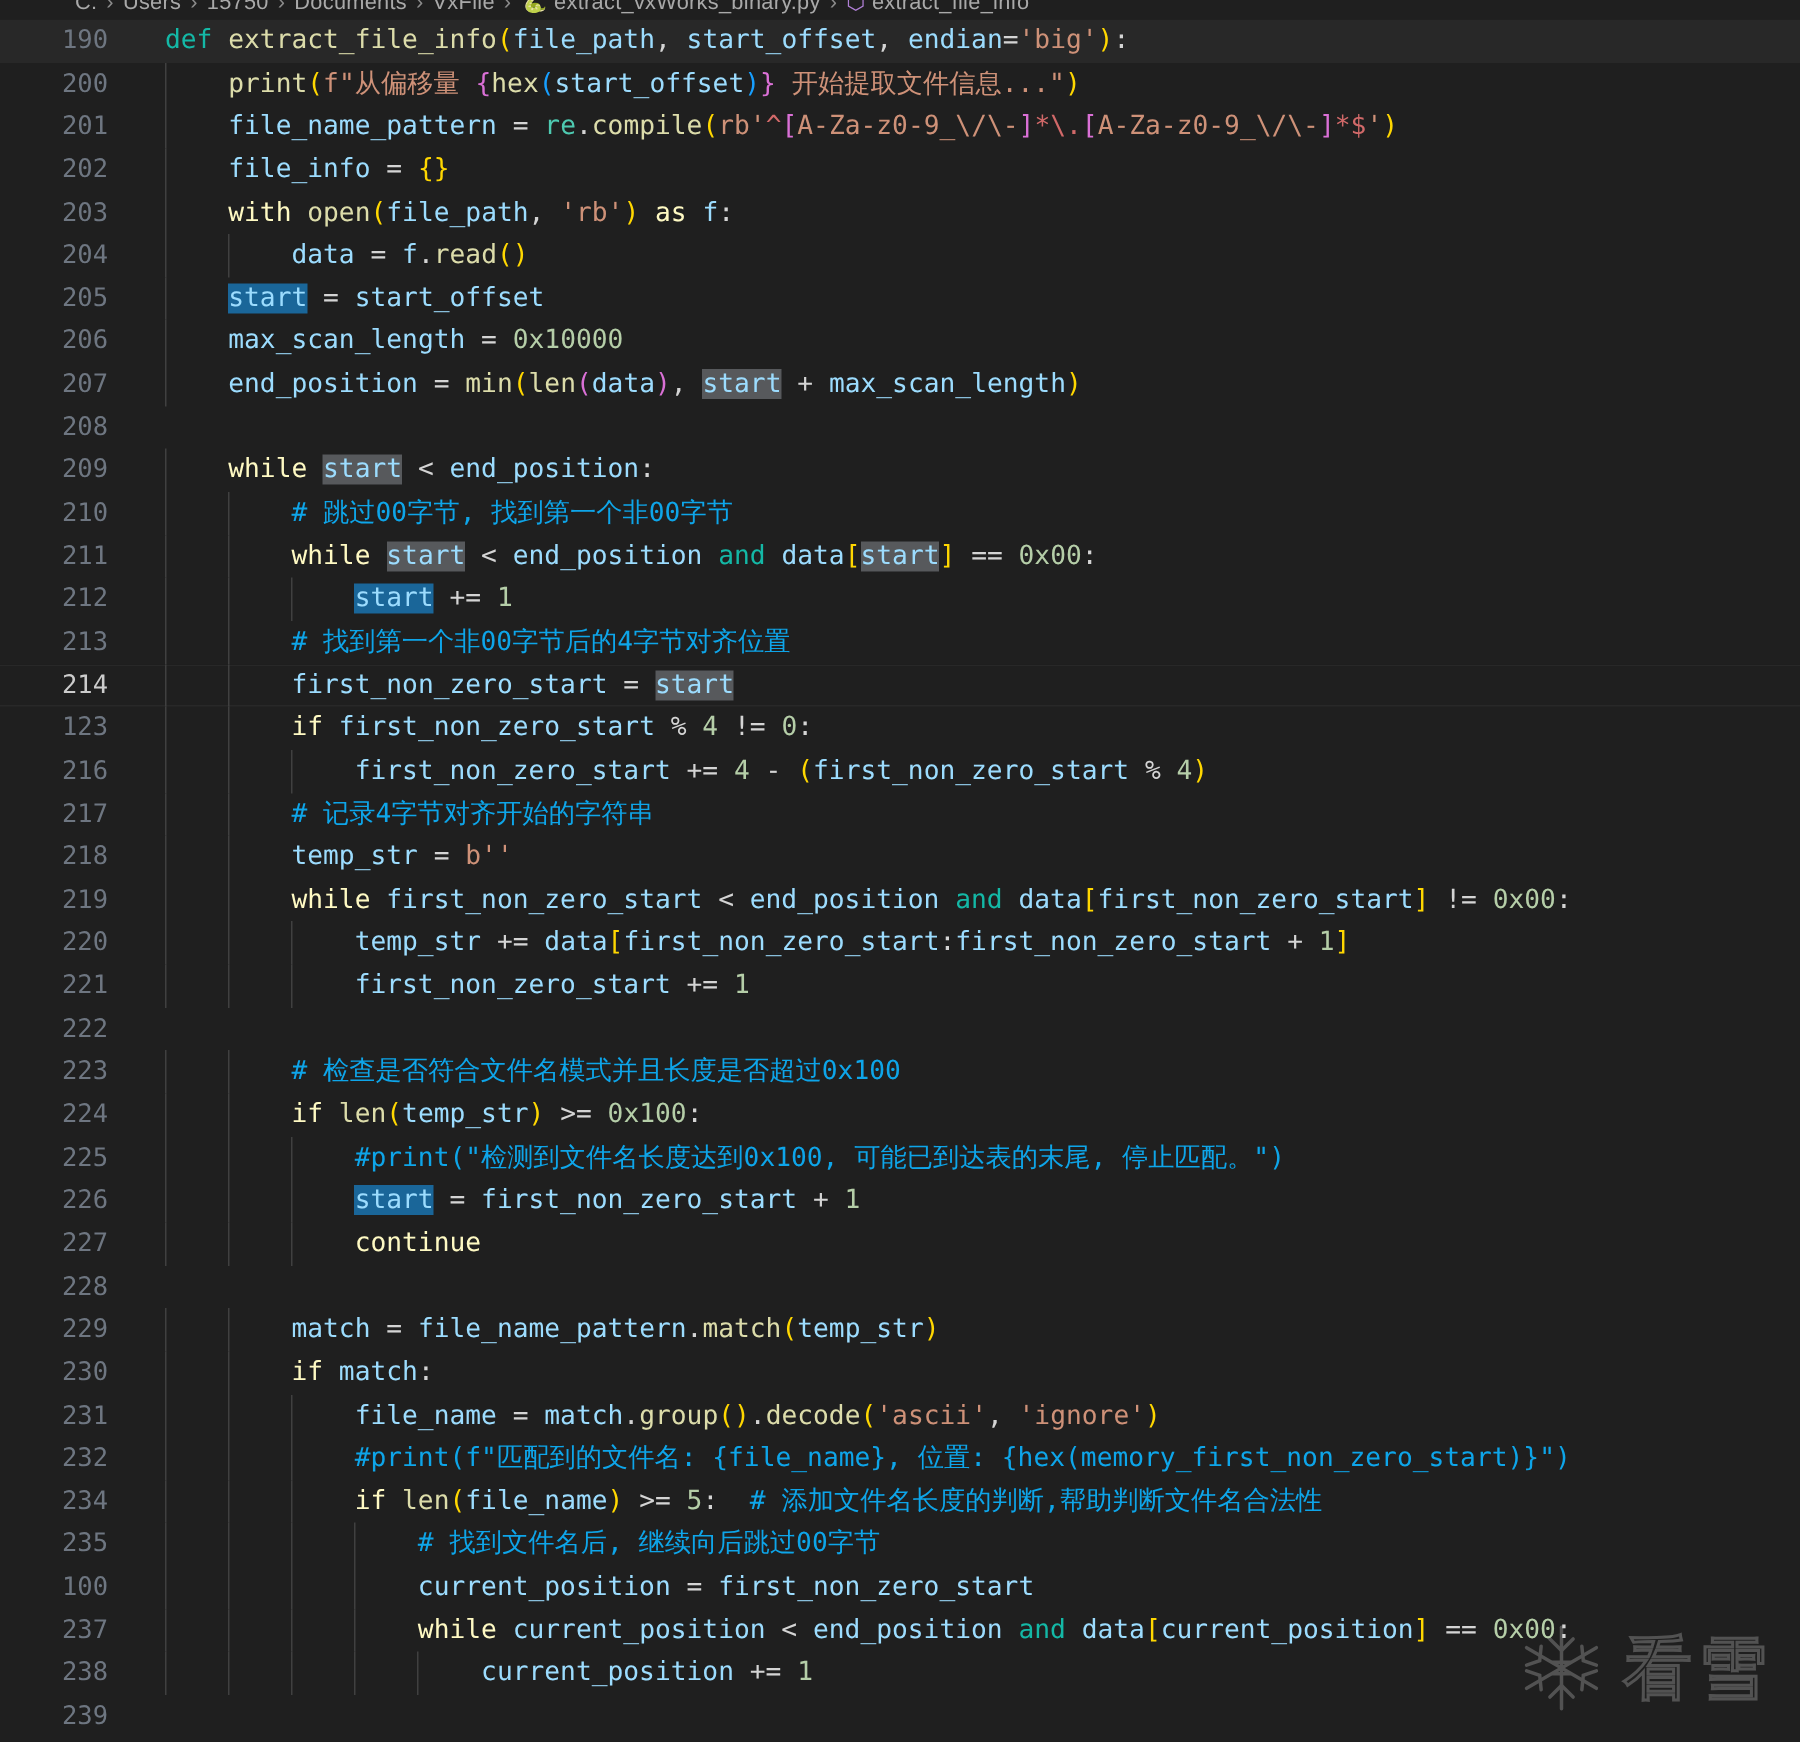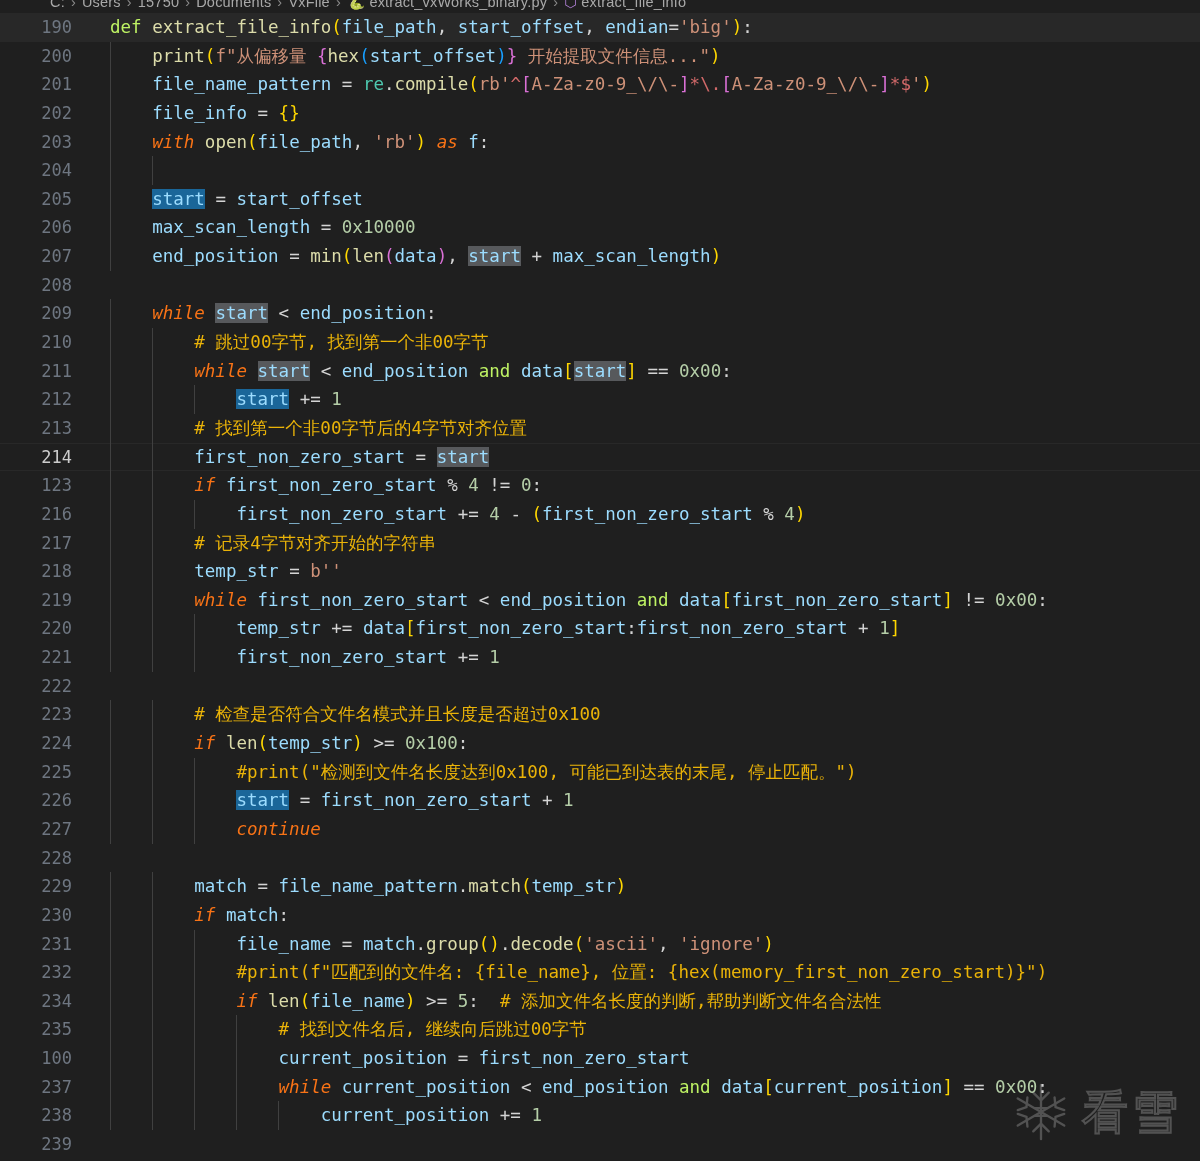--- a/index.html
+++ b/index.html
@@ -73,27 +73,27 @@
   }
 
   
   .guides { position: absolute; left: 0; top: 0; height: 100%; width: 1200px; pointer-events: none; }
   .guides i {
     position: absolute; top: 0; bottom: 0; width: 1px;
     background: #404040;
   }
 
   
-  .kw   { color: #f97316; font-style: italic; }   
-  .kw2  { color: #bef264; }   
+  .kw   { color: #fef9c3; }   
+  .kw2  { color: #14b8a6; }   
   .fn   { color: #dcdcaa; }   
   .var  { color: #9cdcfe; }   
   .str  { color: #ce9178; }   
   .num  { color: #b5cea8; }   
-  .cmt  { color: #eab308; }   
+  .cmt  { color: #0ea5e9; }   
   .op   { color: #d4d4d4; }   
   .p1   { color: #ffd700; }   
   .p2   { color: #da70d6; }   
   .p3   { color: #179fff; }   
   .rx   { color: #d16969; }
   .cls  { color: #4ec9b0; }
 
   
   .sel   { background: #1a6699; }
   .match { background: #57595c; }
@@ -126,21 +126,21 @@
 
 <div id="breadcrumb"><span class="crumb">C:</span><span class="sep">›</span><span class="crumb">Users</span><span class="sep">›</span><span class="crumb">15750</span><span class="sep">›</span><span class="crumb">Documents</span><span class="sep">›</span><span class="crumb">VxFile</span><span class="sep">›</span><span class="py-ico">🐍</span> <span class="crumb">extract_vxWorks_binary.py</span><span class="sep">›</span><span class="sym-ico">⬡</span> <span class="crumb">extract_file_info</span></div>
 
 <div id="editor">
   <div id="lines">
       <div class="row first-hl"><div class="guides"></div><span class="ln">190</span><span class="code"><span class="kw2">def </span><span class="fn">extract_file_info</span><span class="p1">(</span><span class="var">file_path</span><span class="op">, </span><span class="var">start_offset</span><span class="op">, </span><span class="var">endian</span><span class="op">=</span><span class="str">'big'</span><span class="p1">)</span><span class="op">:</span></span></div>
       <div class="row"><div class="guides"><i style="left: 110px;"></i></div><span class="ln">200</span><span class="code">    <span class="fn">print</span><span class="p1">(</span><span class="str">f"从偏移量 </span><span class="p2">{</span><span class="fn">hex</span><span class="p3">(</span><span class="var">start_offset</span><span class="p3">)</span><span class="p2">}</span><span class="str"> 开始提取文件信息..."</span><span class="p1">)</span></span></div>
       <div class="row"><div class="guides"><i style="left: 110px;"></i></div><span class="ln">201</span><span class="code">    <span class="var">file_name_pattern</span><span class="op"> = </span><span class="cls">re</span><span class="op">.</span><span class="fn">compile</span><span class="p1">(</span><span class="str">rb'</span><span class="rx">^</span><span class="p2">[</span><span class="str">A-Za-z0-9_\/\-</span><span class="p2">]</span><span class="rx">*</span><span class="rx">\.</span><span class="p2">[</span><span class="str">A-Za-z0-9_\/\-</span><span class="p2">]</span><span class="rx">*</span><span class="rx">$</span><span class="str">'</span><span class="p1">)</span></span></div>
       <div class="row"><div class="guides"><i style="left: 110px;"></i></div><span class="ln">202</span><span class="code">    <span class="var">file_info</span><span class="op"> = </span><span class="p1">{</span><span class="p1">}</span></span></div>
       <div class="row"><div class="guides"><i style="left: 110px;"></i></div><span class="ln">203</span><span class="code">    <span class="kw">with </span><span class="fn">open</span><span class="p1">(</span><span class="var">file_path</span><span class="op">, </span><span class="str">'rb'</span><span class="p1">)</span><span class="op"> </span><span class="kw">as </span><span class="var">f</span><span class="op">:</span></span></div>
-      <div class="row"><div class="guides"><i style="left: 110px;"></i><i style="left: 152.12px;"></i></div><span class="ln">204</span></div>
+      <div class="row"><div class="guides"><i style="left: 110px;"></i><i style="left: 152.12px;"></i></div><span class="ln">204</span><span class="code">        <span class="var">data</span><span class="op"> = </span><span class="var">f</span><span class="op">.</span><span class="fn">read</span><span class="p1">(</span><span class="p1">)</span></span></div>
       <div class="row"><div class="guides"><i style="left: 110px;"></i></div><span class="ln">205</span><span class="code">    <span class="var sel">start</span><span class="op"> = </span><span class="var">start_offset</span></span></div>
       <div class="row"><div class="guides"><i style="left: 110px;"></i></div><span class="ln">206</span><span class="code">    <span class="var">max_scan_length</span><span class="op"> = </span><span class="num">0x10000</span></span></div>
       <div class="row"><div class="guides"><i style="left: 110px;"></i></div><span class="ln">207</span><span class="code">    <span class="var">end_position</span><span class="op"> = </span><span class="fn">min</span><span class="p1">(</span><span class="fn">len</span><span class="p2">(</span><span class="var">data</span><span class="p2">)</span><span class="op">, </span><span class="var match">start</span><span class="op"> + </span><span class="var">max_scan_length</span><span class="p1">)</span></span></div>
       <div class="row"><div class="guides"></div><span class="ln">208</span><span class="code"></span></div>
       <div class="row"><div class="guides"><i style="left: 110px;"></i></div><span class="ln">209</span><span class="code">    <span class="kw">while </span><span class="var match">start</span><span class="op"> &lt; </span><span class="var">end_position</span><span class="op">:</span></span></div>
       <div class="row"><div class="guides"><i style="left: 110px;"></i><i style="left: 152.12px;"></i></div><span class="ln">210</span><span class="code">        <span class="cmt"># 跳过00字节, 找到第一个非00字节</span></span></div>
       <div class="row"><div class="guides"><i style="left: 110px;"></i><i style="left: 152.12px;"></i></div><span class="ln">211</span><span class="code">        <span class="kw">while </span><span class="var match">start</span><span class="op"> &lt; </span><span class="var">end_position</span><span class="op"> </span><span class="kw2">and</span><span class="op"> </span><span class="var">data</span><span class="p1">[</span><span class="var match">start</span><span class="p1">]</span><span class="op"> == </span><span class="num">0x00</span><span class="op">:</span></span></div>
       <div class="row"><div class="guides"><i style="left: 110px;"></i><i style="left: 152.12px;"></i><i style="left: 194.24px;"></i></div><span class="ln">212</span><span class="code">            <span class="var sel">start</span><span class="op"> += </span><span class="num">1</span></span></div>
       <div class="row"><div class="guides"><i style="left: 110px;"></i><i style="left: 152.12px;"></i></div><span class="ln">213</span><span class="code">        <span class="cmt"># 找到第一个非00字节后的4字节对齐位置</span></span></div>
       <div class="row active"><div class="guides"><i style="left: 110px;"></i><i style="left: 152.12px;"></i></div><span class="ln">214</span><span class="code">        <span class="var">first_non_zero_start</span><span class="op"> = </span><span class="var match">start</span></span></div>

